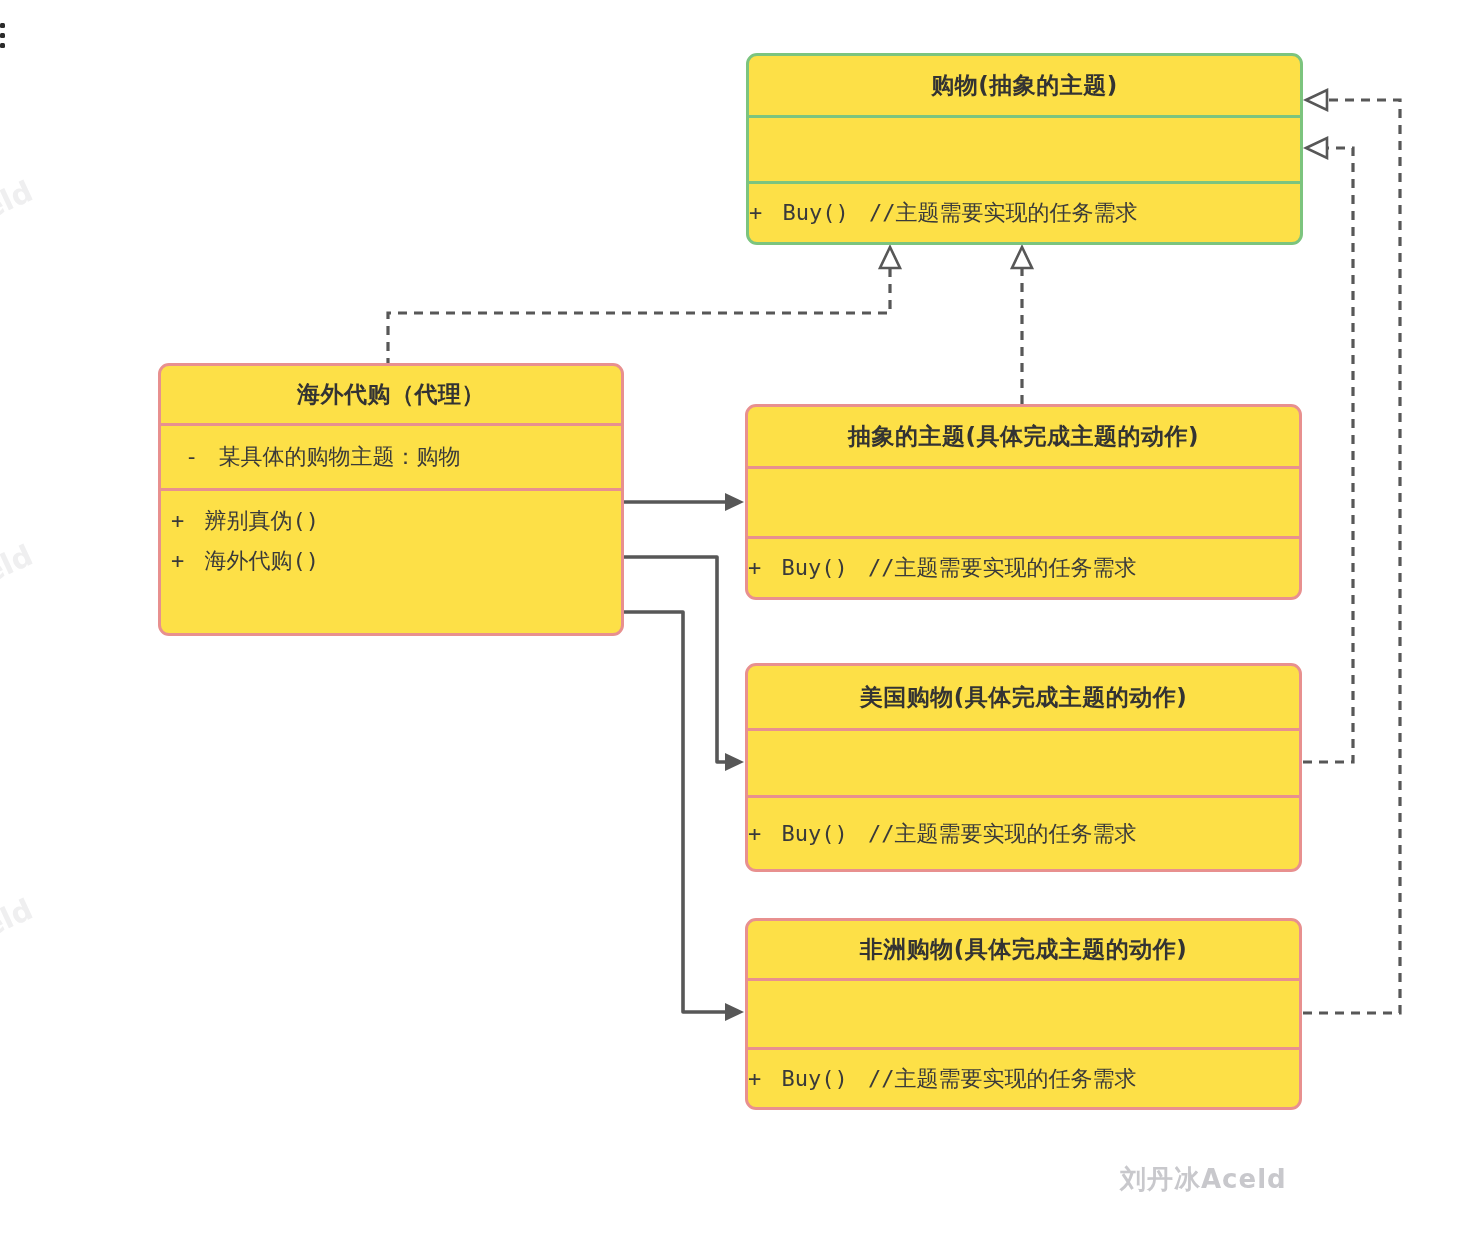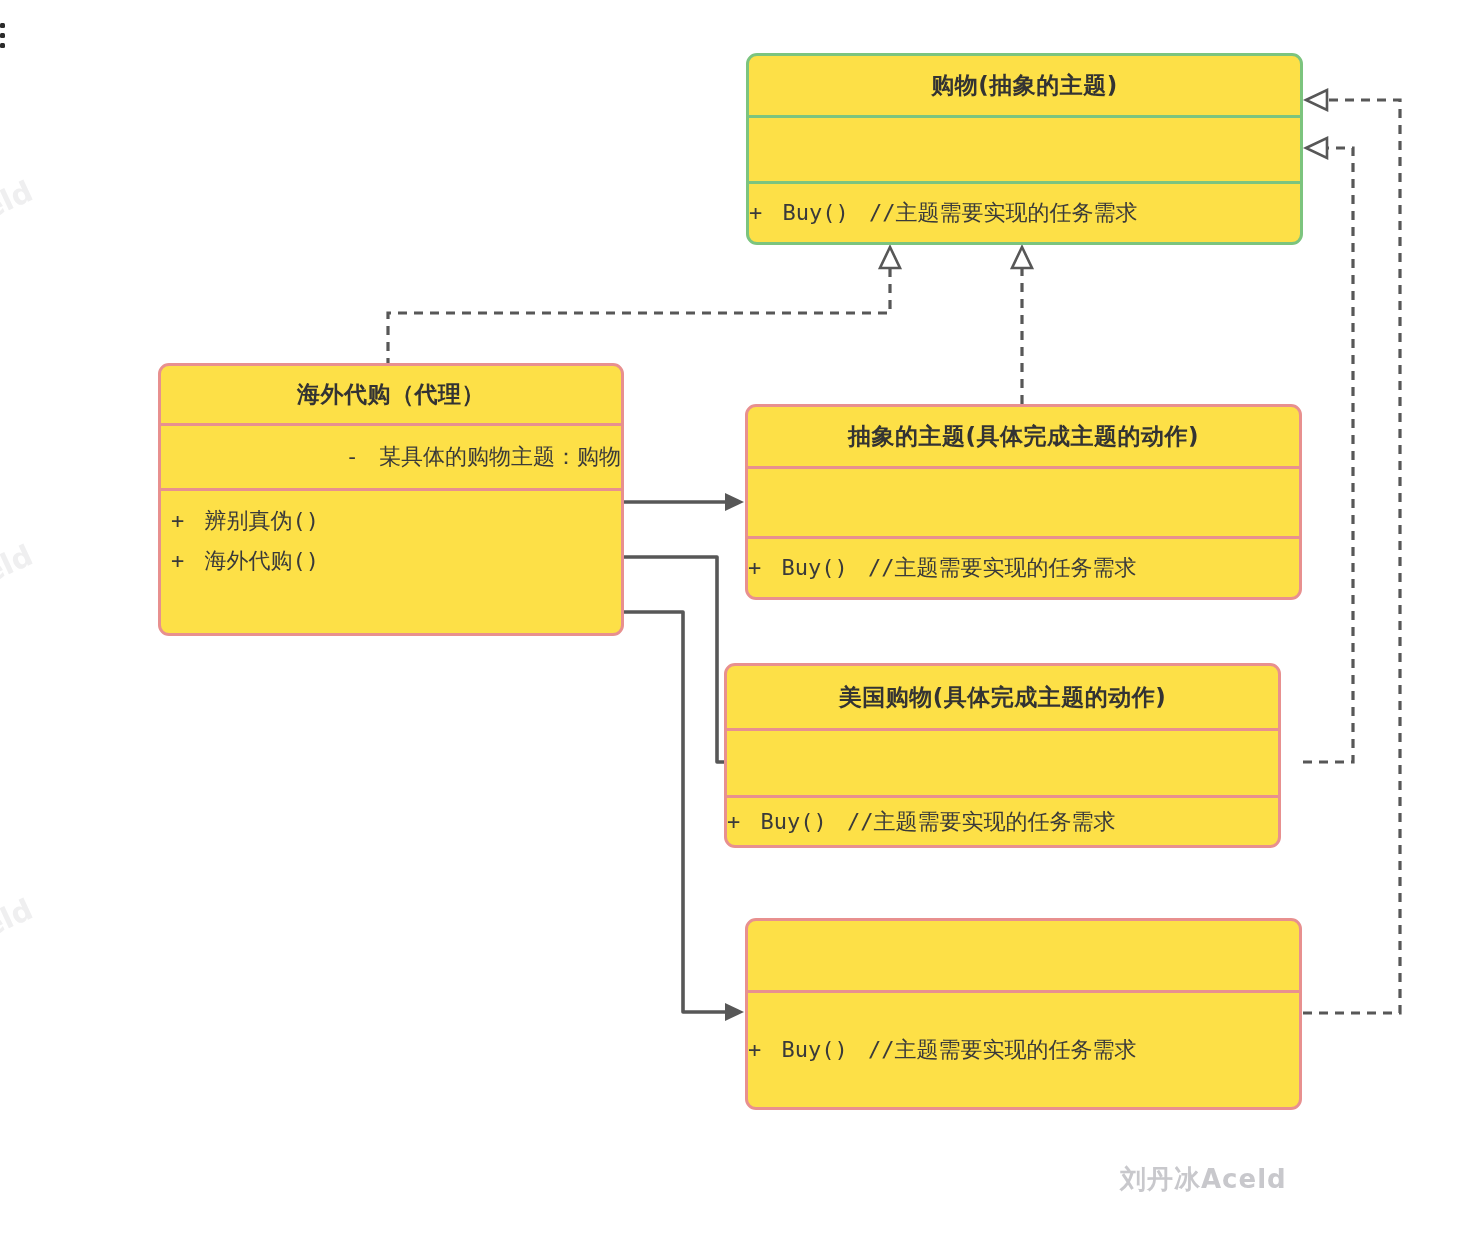--- a/index.html
+++ b/index.html
@@ -23,21 +23,21 @@
   .sec.title{
     display:flex;align-items:center;justify-content:center;
     font-weight:bold;font-size:23px;color:#333;letter-spacing:0.5px;
   }
   .sec.grow{flex:1 1 auto;}
   .codeline{
     font-family:"DejaVu Sans Mono","Liberation Mono",monospace;
     font-size:22px;color:#3a3a3a;white-space:pre;word-spacing:7px;
   }
   .sec.methods.single{display:flex;align-items:center;}
-  .sec.attrs.single{display:flex;align-items:center;padding-left:24px;justify-content:flex-end;}
+  .sec.attrs.single{display:flex;align-items:center;padding-left:24px;}
   .sec.methods.multi{padding:10px 0 16px 10px;}
   .sec.methods.multi .codeline{line-height:40px;}
   
   svg.wires{position:absolute;left:0;top:0;pointer-events:none;}
   .wire-dashed{fill:none;stroke:#575757;stroke-width:3.2;stroke-dasharray:9 7;}
   .wire-solid{fill:none;stroke:#575757;stroke-width:3.6;stroke-linejoin:round;}
   .head-hollow{fill:#ffffff;stroke:#575757;stroke-width:2.6;stroke-linejoin:miter;}
   .head-filled{fill:#575757;stroke:none;}
   
   .main-watermark{
@@ -113,28 +113,29 @@
 </div>
 
 <div class="uml-box pink" style="left:745px;top:404px;width:557px;height:196px">
   <div class="sec title" style="height:59px">抽象的主题(具体完成主题的动作)</div>
   <div class="sec attrs single" style="height:70px"></div>
   <div class="sec methods single grow">
     <span class="codeline">+ Buy() //主题需要实现的任务需求</span>
   </div>
 </div>
 
-<div class="uml-box pink" style="left:724px;top:663px;width:557px;height:185px">
+<div class="uml-box pink" style="left:745px;top:663px;width:557px;height:209px">
   <div class="sec title" style="height:62px">美国购物(具体完成主题的动作)</div>
   <div class="sec attrs single" style="height:67px"></div>
   <div class="sec methods single grow">
     <span class="codeline">+ Buy() //主题需要实现的任务需求</span>
   </div>
 </div>
 
 <div class="uml-box pink" style="left:745px;top:918px;width:557px;height:192px">
+  <div class="sec title" style="height:57px">非洲购物(具体完成主题的动作)</div>
   <div class="sec attrs single" style="height:69px"></div>
   <div class="sec methods single grow">
     <span class="codeline">+ Buy() //主题需要实现的任务需求</span>
   </div>
 </div>
 
 <div class="main-watermark">刘丹冰Aceld</div>
 
 </body></html>

